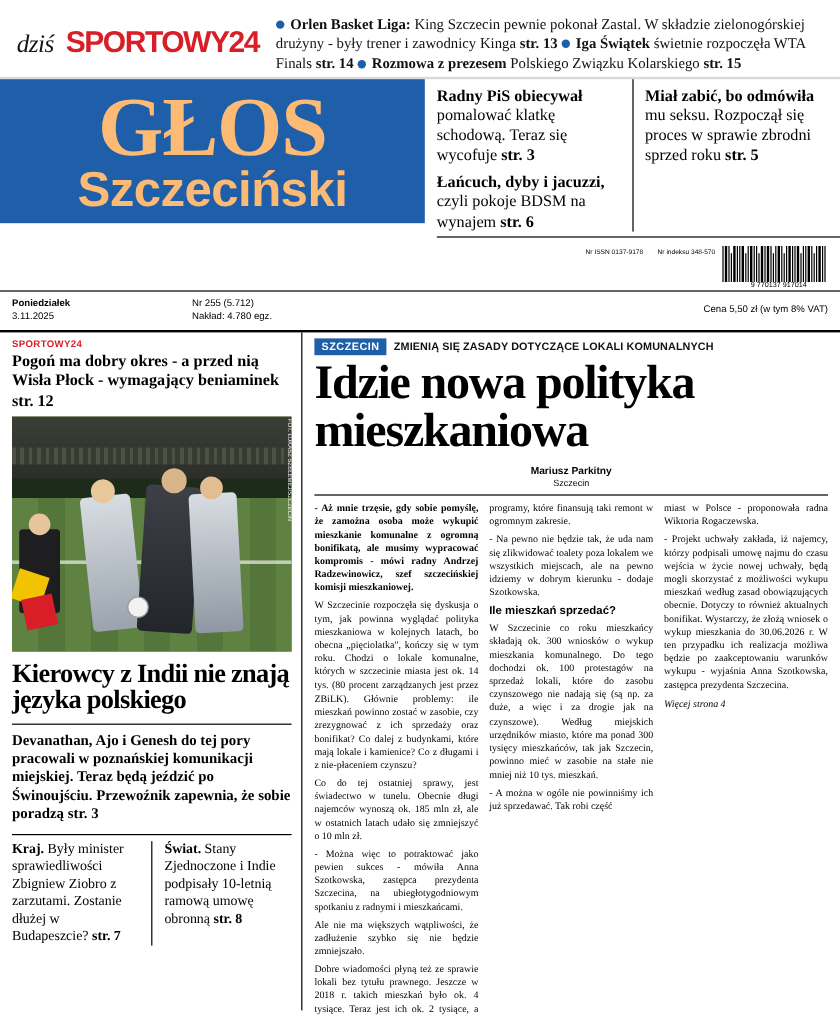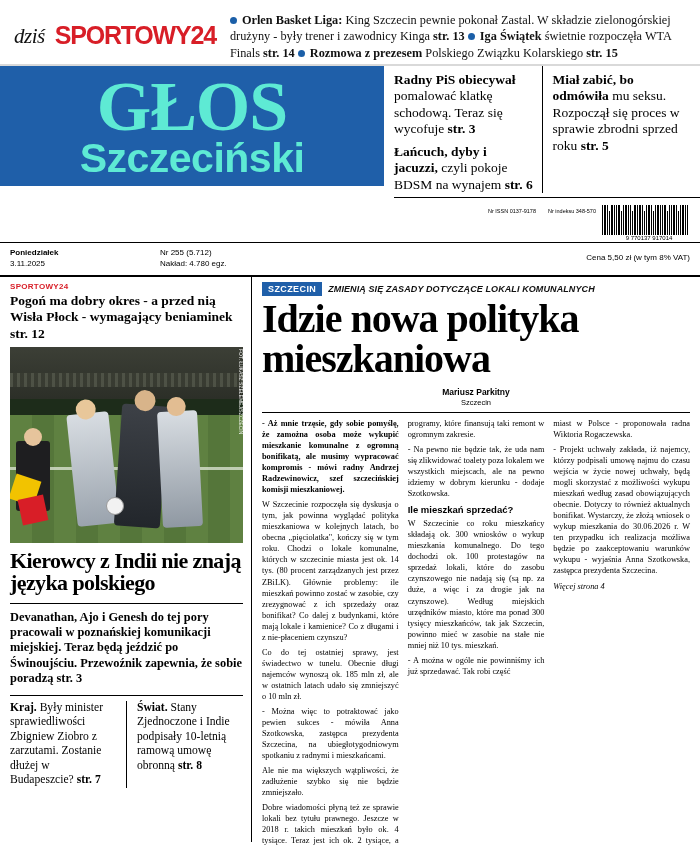--- a/index.html
+++ b/index.html
@@ -60,23 +60,23 @@
     top: 0px;
   }
   .pg { font-weight: bold; }
 
   
   .masthead {
     display: flex;
     border-bottom: 1px solid #000;
   }
   .masthead-left {
-    width: 384px;
+    width: 354px;
     background: #1f5fa9;
-    color: #5eead4;
+    color: #fdba74;
     padding: 7px 0 4px 0;
     position: relative;
     height: 120px;
   }
   .glos {
     font-family: "Liberation Serif", serif;
     font-weight: bold;
     font-size: 70px;
     line-height: 0.92;
     text-align: center;
@@ -285,21 +285,21 @@
     font-size: 9px;
     font-weight: bold;
     margin-bottom: 3px;
   }
   .sec-tag {
     background: #1f5fa9;
     color: #fff;
     padding: 2px 6px 2px 6px;
     letter-spacing: .4px;
   }
-  .sec-rest { color: #111; font-weight: bold; letter-spacing: .1px; font-style: italic; }
+  .sec-rest { color: #111; font-weight: bold; letter-spacing: .1px; }
   .main-headline {
     font-family:"Liberation Serif", serif;
     font-weight: bold;
     font-size: 40px;
     line-height: 1.0;
     letter-spacing: -1px;
     margin: 2px 0 8px 0;
   }
   .byline {
     font-family:"Liberation Sans", sans-serif;

